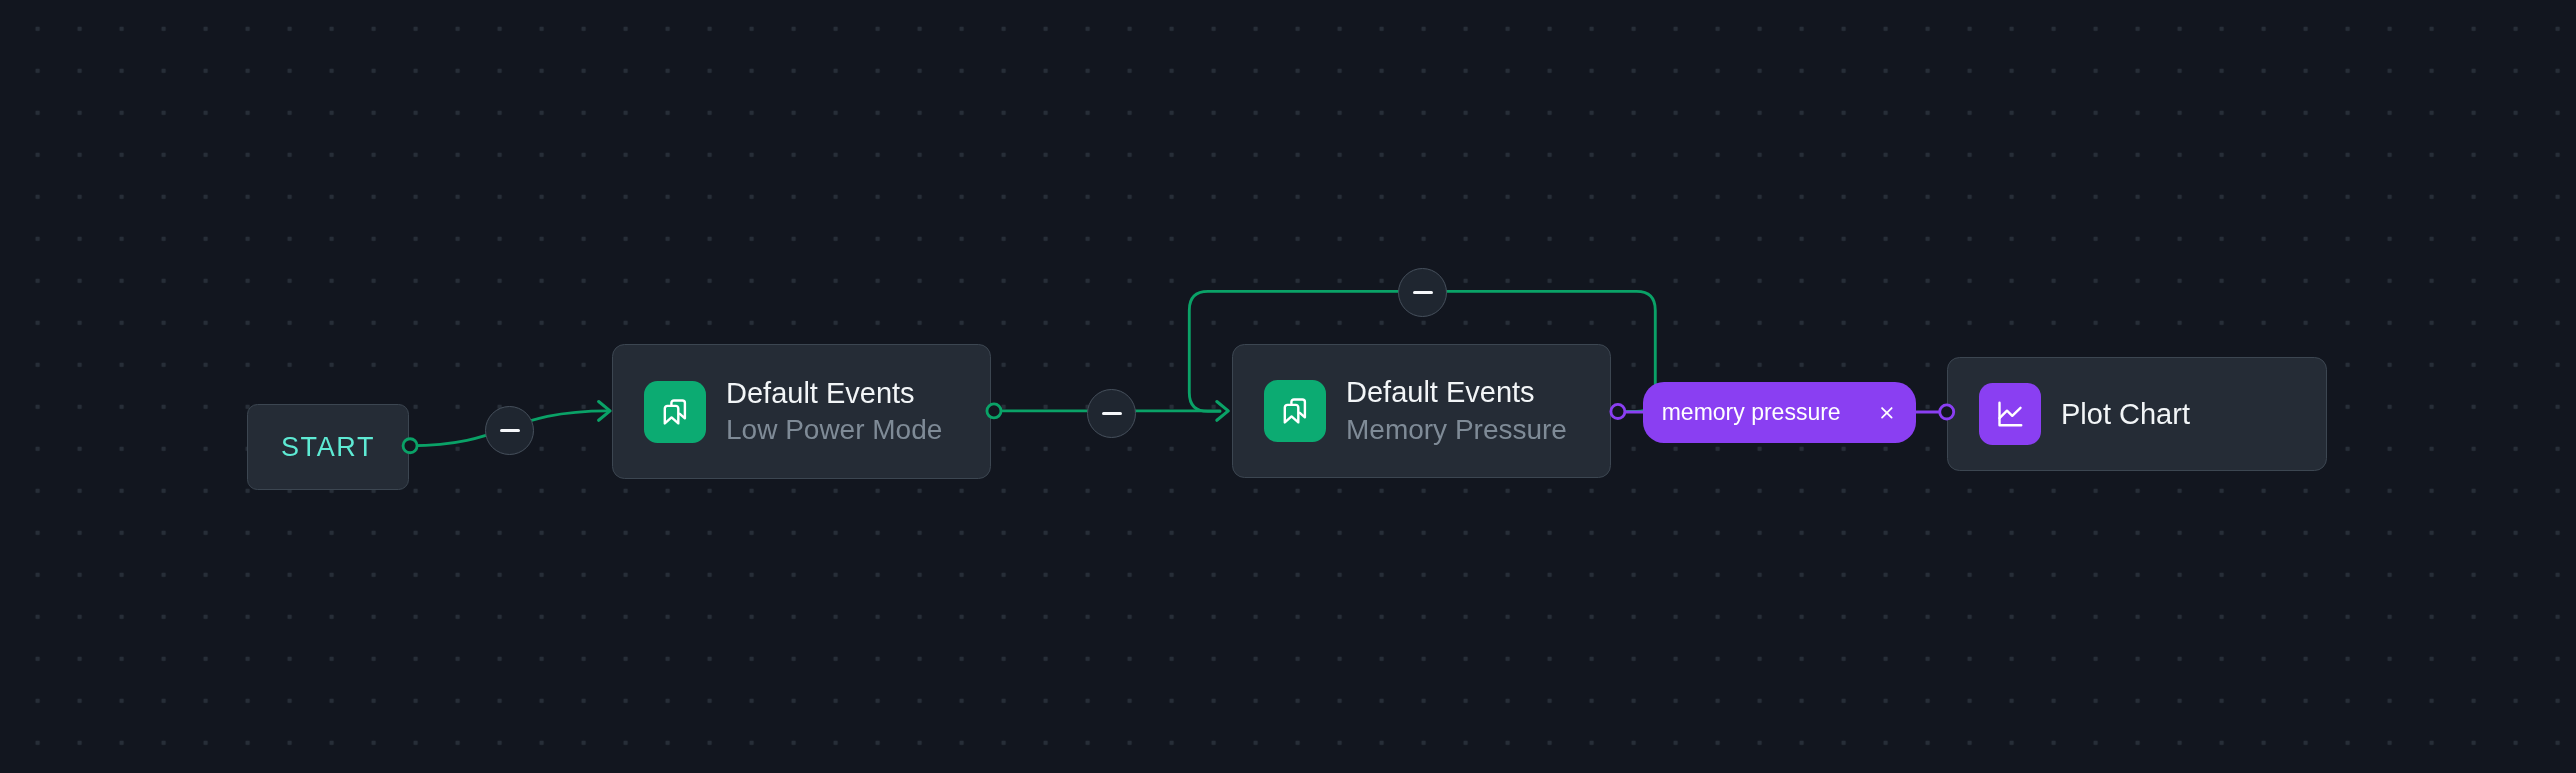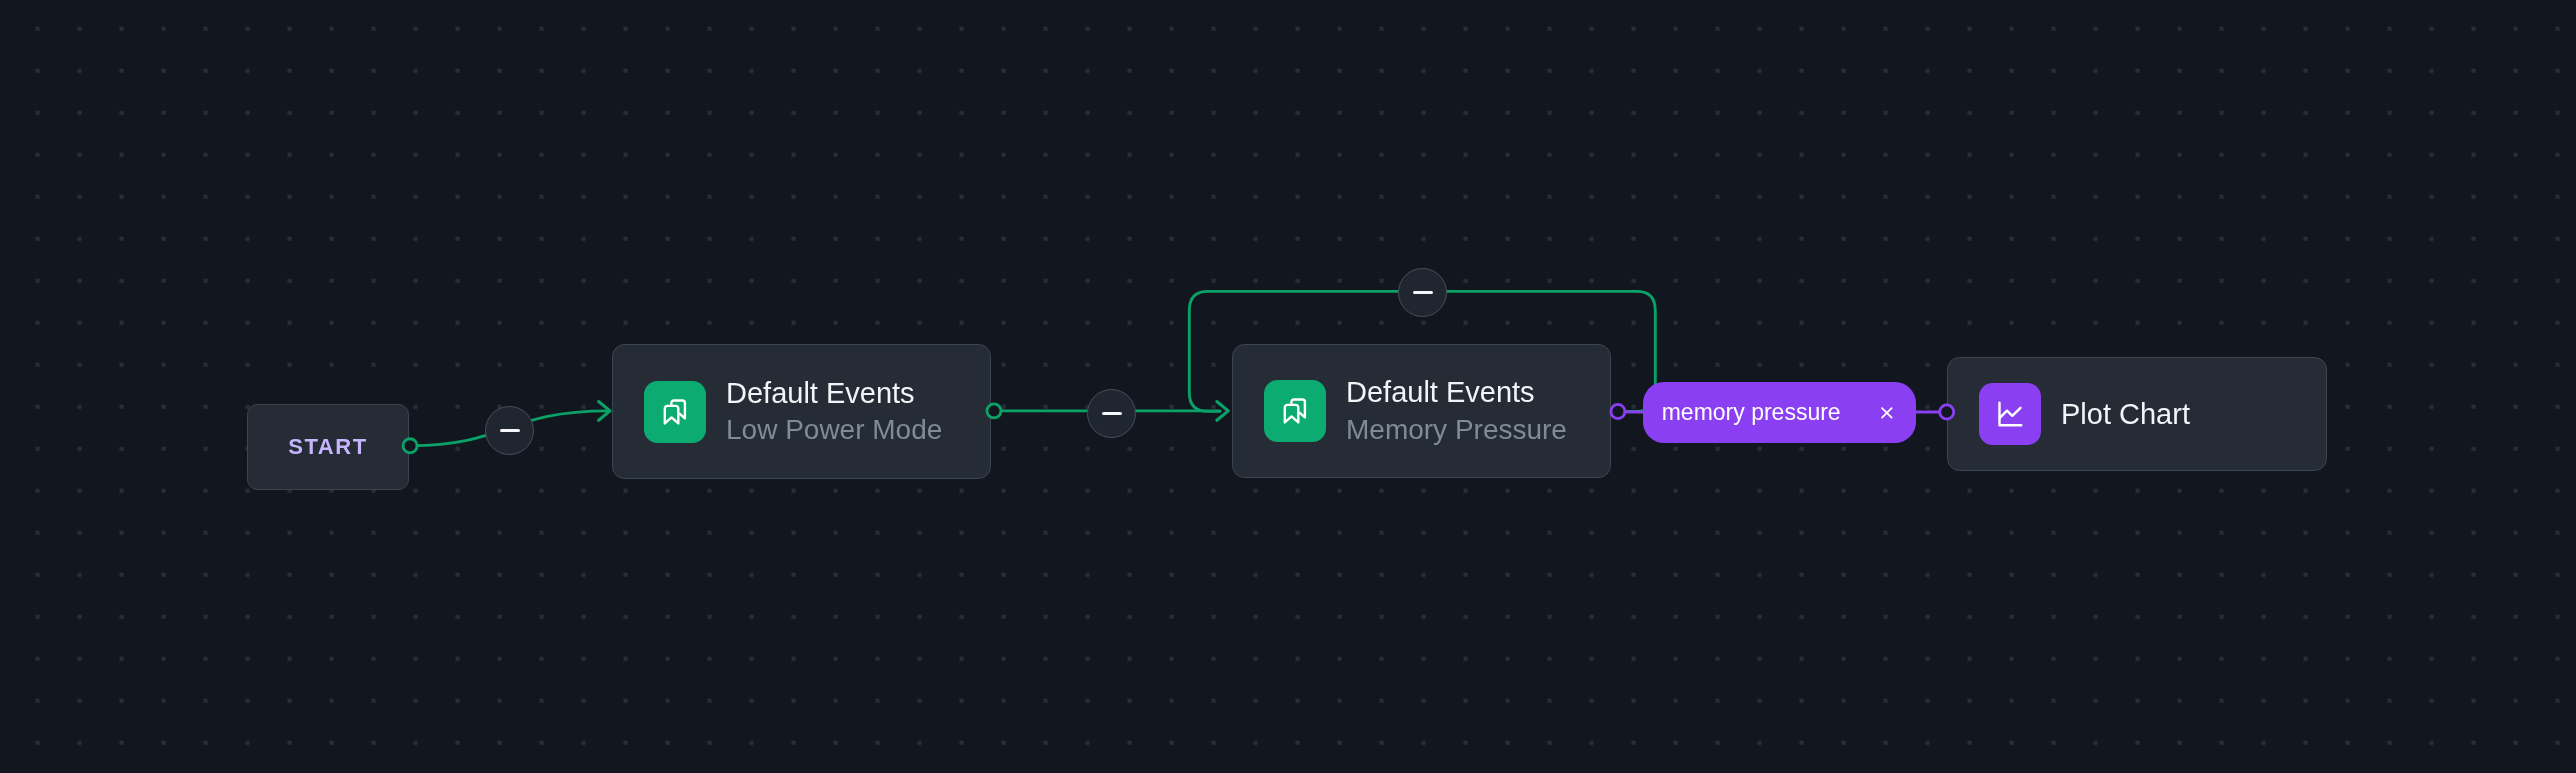--- a/index.html
+++ b/index.html
@@ -27,21 +27,21 @@
   .node{
     position:absolute;z-index:3;box-sizing:border-box;
     background:#252c36;border:1.6px solid #3c4651;border-radius:12.5px;
     display:flex;align-items:center;
   }
   .node-start{
     left:247px;top:404px;width:162px;height:86px;border-radius:10.4px;
     justify-content:center;
   }
   .start-label{
-    color:#c4b5fd;font-size:22px;font-weight:700;letter-spacing:1.6px;
+    color:#5eead4;font-size:27px;font-weight:400;letter-spacing:1.6px;
   }
   .node-lowpower{left:612px;top:344px;width:379px;height:135px;}
   .node-mempressure{left:1232px;top:344px;width:379px;height:134px;}
   .node-plot{left:1947px;top:357px;width:380px;height:114px;}
 
   .node-icon{
     width:62px;height:62px;border-radius:13.5px;margin-left:31px;flex:0 0 auto;
     display:flex;align-items:center;justify-content:center;
   }
   .icon-green{background:#0cab72;}

